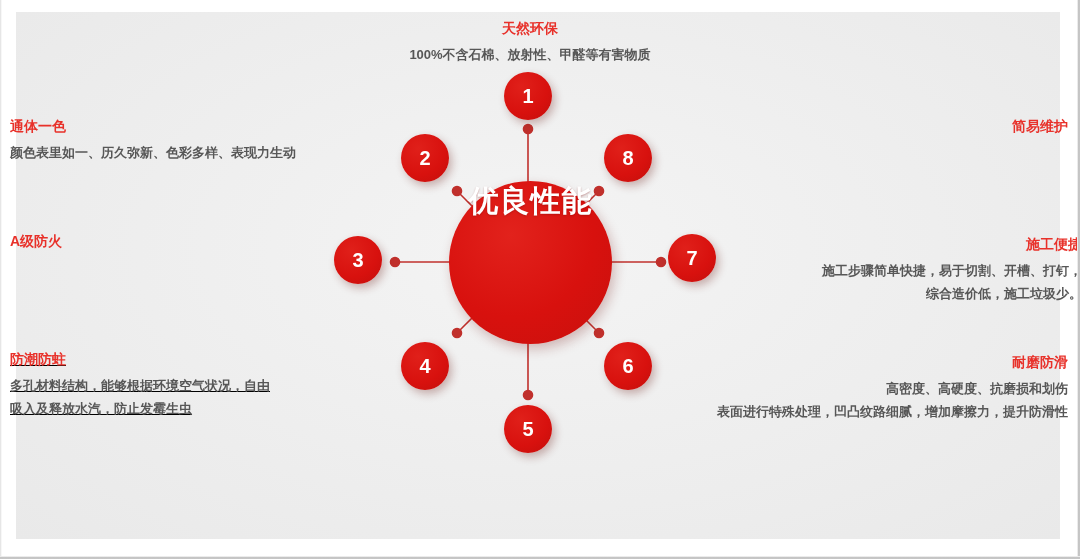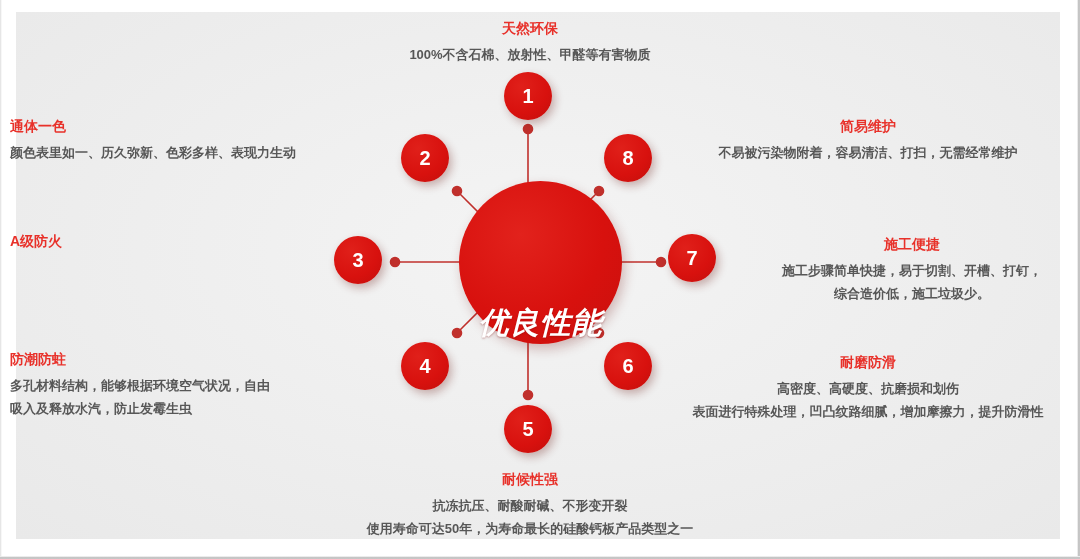--- a/index.html
+++ b/index.html
@@ -63,31 +63,30 @@
     left: 0;
     top: 0;
     width: 1080px;
     height: 559px;
     pointer-events: none;
   }
 
   
   #hub {
     position: absolute;
-    left: 459px;
+    left: 449px;
     top: 181px;
     width: 163px;
     height: 163px;
     border-radius: 50%;
     background: radial-gradient(circle at 38% 33%, #e2221c 0%, #d8110e 55%, #c8100d 100%);
     box-shadow: 3px 5px 12px rgba(120, 30, 25, 0.28);
     display: flex;
-    align-items: flex-end;
+    align-items: flex-start;
     justify-content: center;
-    font-style: italic;
   }
   #hub-label {
     color: #ffffff;
     font-size: 30px;
     font-weight: bold;
     letter-spacing: 1px;
     text-shadow: 0 1px 2px rgba(120,0,0,0.35);
     white-space: nowrap;
   }
 
@@ -121,21 +120,21 @@
     white-space: nowrap;
   }
   .block .line {
     color: #575757;
     font-size: 13px;
     line-height: 23px;
     font-weight: bold;
     white-space: nowrap;
   }
   .align-right { text-align: left; }
-  .align-left { text-align: center; }
+  .align-left { text-align: right; }
   .align-center { text-align: center; }
 </style>
 </head>
 <body>
 
 <div id="infographic">
 
   <div id="panel"></div>
 
   <svg id="spokes" viewBox="0 0 1080 559">
@@ -187,45 +186,39 @@
 
   <div class="block align-right" style="left:10px; top:114px; width:378px;">
     <div class="heading">通体一色</div>
     <div class="line">颜色表里如一、历久弥新、色彩多样、表现力生动</div>
   </div>
 
   <div class="block align-right" style="left:10px; top:229px; width:318px;">
     <div class="heading">A级防火</div>
   </div>
 
-  <div class="block align-right" style="left:10px; top:347px; width:382px;">
+  <div class="block align-right" style="left:10px; top:347px; width:382px;text-decoration:underline;">
     <div class="heading">防潮防蛀</div>
     <div class="line">多孔材料结构，能够根据环境空气状况，自由</div>
     <div class="line">吸入及释放水汽，防止发霉生虫</div>
   </div>
 
-  <div class="block align-center" style="left:255px; top:467px; width:550px;">
-    <div class="heading">耐候性强</div>
-    <div class="line">抗冻抗压、耐酸耐碱、不形变开裂</div>
-    <div class="line">使用寿命可达50年，为寿命最长的硅酸钙板产品类型之一</div>
-  </div>
 
   <div class="block align-left" style="left:668px; top:350px; width:400px;">
     <div class="heading">耐磨防滑</div>
     <div class="line">高密度、高硬度、抗磨损和划伤</div>
     <div class="line">表面进行特殊处理，凹凸纹路细腻，增加摩擦力，提升防滑性</div>
   </div>
 
   <div class="block align-left" style="left:730px; top:232px; width:340px;margin-left:12px;">
     <div class="heading">施工便捷</div>
     <div class="line">施工步骤简单快捷，易于切割、开槽、打钉，</div>
     <div class="line">综合造价低，施工垃圾少。</div>
   </div>
 
   <div class="block align-left" style="left:668px; top:114px; width:400px;">
     <div class="heading">简易维护</div>
-    <div class="line">不易被污染物附着，容易清洁、打扫，无需经常维护</div>
   </div>
 
   <div class="frame-edge-left"></div>
   <div class="frame-edge-right"></div>
   <div class="frame-edge-bottom"></div>
 </div>
 
 </body></html>

